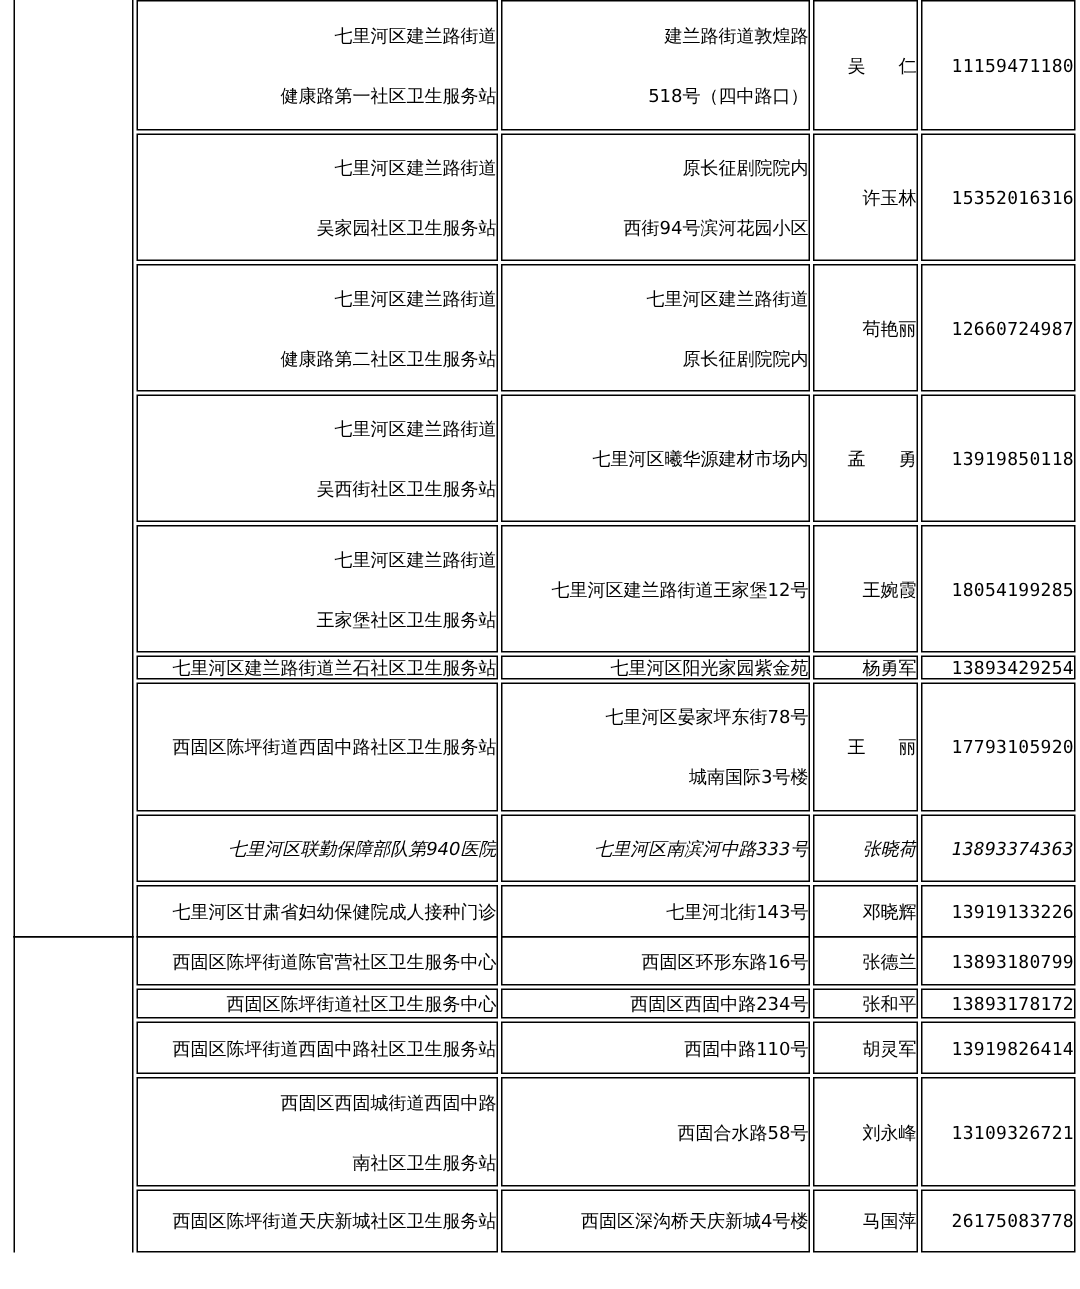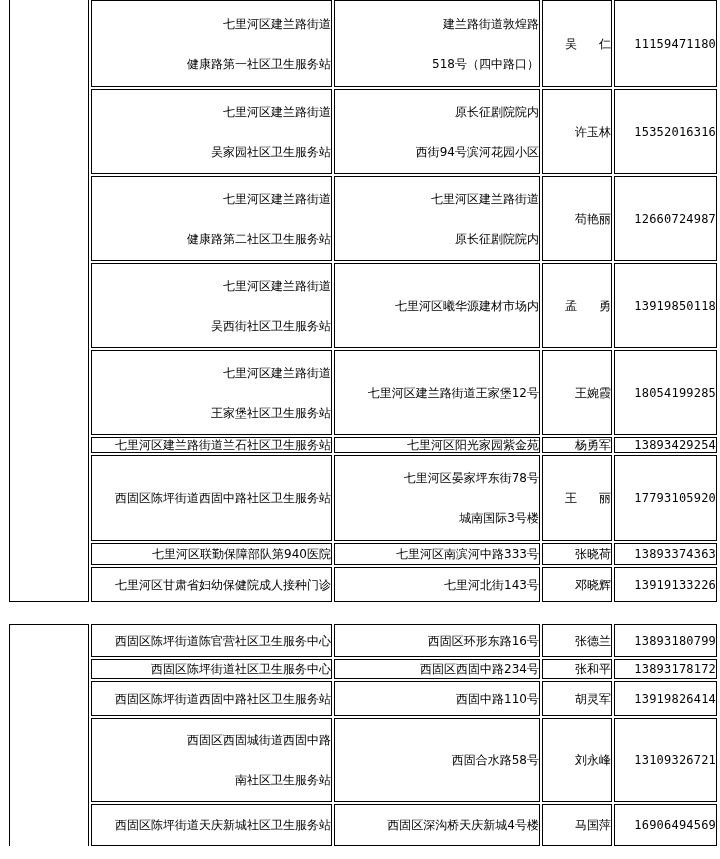--- a/index.html
+++ b/index.html
@@ -93,21 +93,21 @@
   </tr>
   <tr style="height:86px;">
     <td>西固区陈坪街道西固中路社区卫生服务站</td>
     <td class="tall">
           <span class="l1">七里河区晏家坪东街78号</span>
           <span class="l2">城南国际3号楼</span>
         </td>
     <td class="spread"><span>王</span><span class="gap"></span><span>丽</span></td>
     <td class="phone">17793105920</td>
   </tr>
-  <tr style="height:22px;">
+  <tr style="height:45px;font-style:italic;">
     <td>七里河区联勤保障部队第940医院</td>
     <td>七里河区南滨河中路333号</td>
     <td>张晓荷</td>
     <td class="phone">13893374363</td>
   </tr>
   <tr style="height:35px;border-radius:14px;">
     <td>七里河区甘肃省妇幼保健院成人接种门诊</td>
     <td>七里河北街143号</td>
     <td>邓晓辉</td>
     <td class="phone">13919133226</td>
@@ -136,29 +136,29 @@
     <td>西固区西固中路234号</td>
     <td>张和平</td>
     <td class="phone">13893178172</td>
   </tr>
   <tr style="height:35px;">
     <td>西固区陈坪街道西固中路社区卫生服务站</td>
     <td>西固中路110号</td>
     <td>胡灵军</td>
     <td class="phone">13919826414</td>
   </tr>
-  <tr style="height:84px;">
+  <tr style="height:73px;">
     <td class="tall">
           <span class="l1">西固区西固城街道西固中路</span>
           <span class="l2">南社区卫生服务站</span>
         </td>
     <td>西固合水路58号</td>
     <td>刘永峰</td>
     <td class="phone">13109326721</td>
   </tr>
   <tr style="height:42px;">
     <td>西固区陈坪街道天庆新城社区卫生服务站</td>
     <td>西固区深沟桥天庆新城4号楼</td>
     <td>马国萍</td>
-    <td class="phone">16906494569</td>
+    <td class="phone">26175083778</td>
   </tr>
 </tbody>
   </table>
 
 </body></html>

